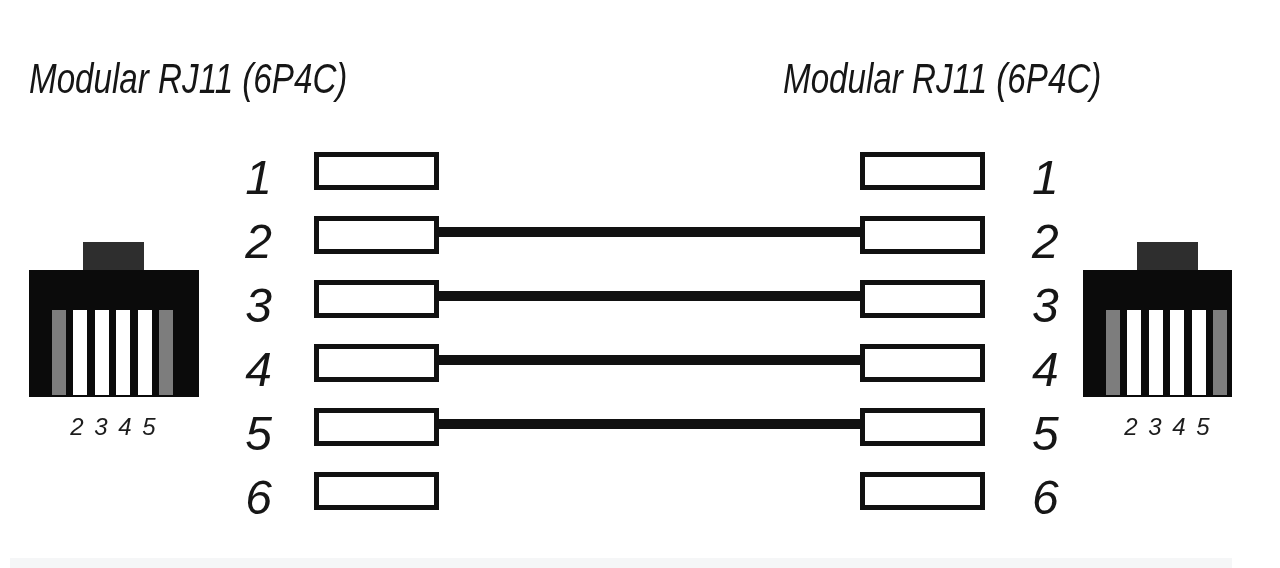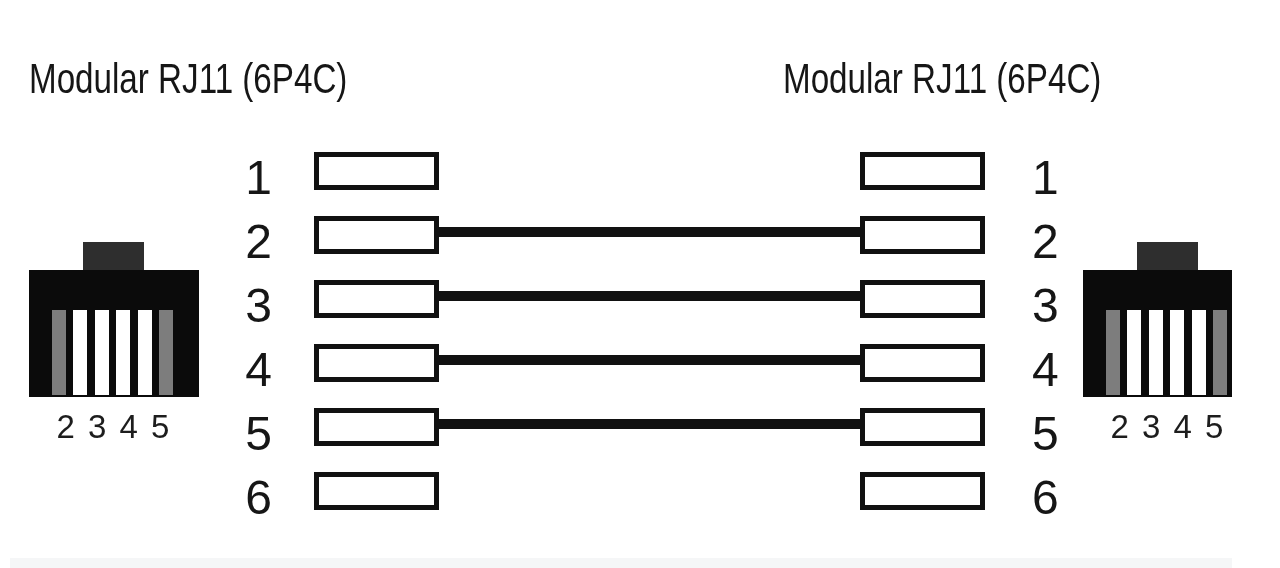--- a/index.html
+++ b/index.html
@@ -1,18 +1,18 @@
 <!DOCTYPE html>
 <html><head>
 <meta charset="utf-8">
 <style>
   html,body{margin:0;padding:0;background:#ffffff;}
   .canvas{
     position:relative;width:1232px;height:568px;background:#ffffff;overflow:hidden;
-    font-family:"Liberation Sans","DejaVu Sans",sans-serif;color:#161616;
+    font-family:"Liberation Sans","DejaVu Sans",sans-serif;color:#161616;font-style:italic;
   }
   .title{
     position:absolute;top:57px;font-size:42px;line-height:44px;white-space:nowrap;
     transform:scaleX(.79);transform-origin:0 50%;color:#161616;
   }
   .title-left{left:29px;}
   .title-right{left:783px;}
 
   .r1{--t:152px}.r2{--t:216px}.r3{--t:280px}.r4{--t:344px}.r5{--t:408px}.r6{--t:472px}
 
@@ -38,21 +38,21 @@
   .connector{position:absolute;top:242px;width:170px;height:215px;}
   .connector-left{left:29px;}
   .connector-right{left:1083px;}
   .clip-tab{position:absolute;left:54px;top:0;width:61px;height:30px;background:#2e2e2e;}
   .conn-body{position:absolute;left:0;top:28px;width:170px;height:127px;background:#0b0b0b;}
   .slot{position:absolute;top:40px;width:14px;height:85px;background:#ffffff;}
   .slot.gray{background:#7d7d7d;}
   .s1{left:23px}.s2{left:44px}.s3{left:66px}.s4{left:87px}.s5{left:109px}.s6{left:130px}
   .conn-label{
     position:absolute;left:0;top:170px;width:170px;text-align:center;
-    font-size:33px;line-height:30px;letter-spacing:2px;white-space:pre;color:#1d1d1d;
+    font-size:24px;line-height:30px;letter-spacing:2px;white-space:pre;color:#1d1d1d;
   }
 
   .bottom-strip{position:absolute;left:10px;top:558px;width:1260px;height:10px;background:#f5f6f7;}
 </style>
 </head>
 <body>
 
 <div class="canvas">
 
   <div class="title title-left">Modular RJ11 (6P4C)</div>

